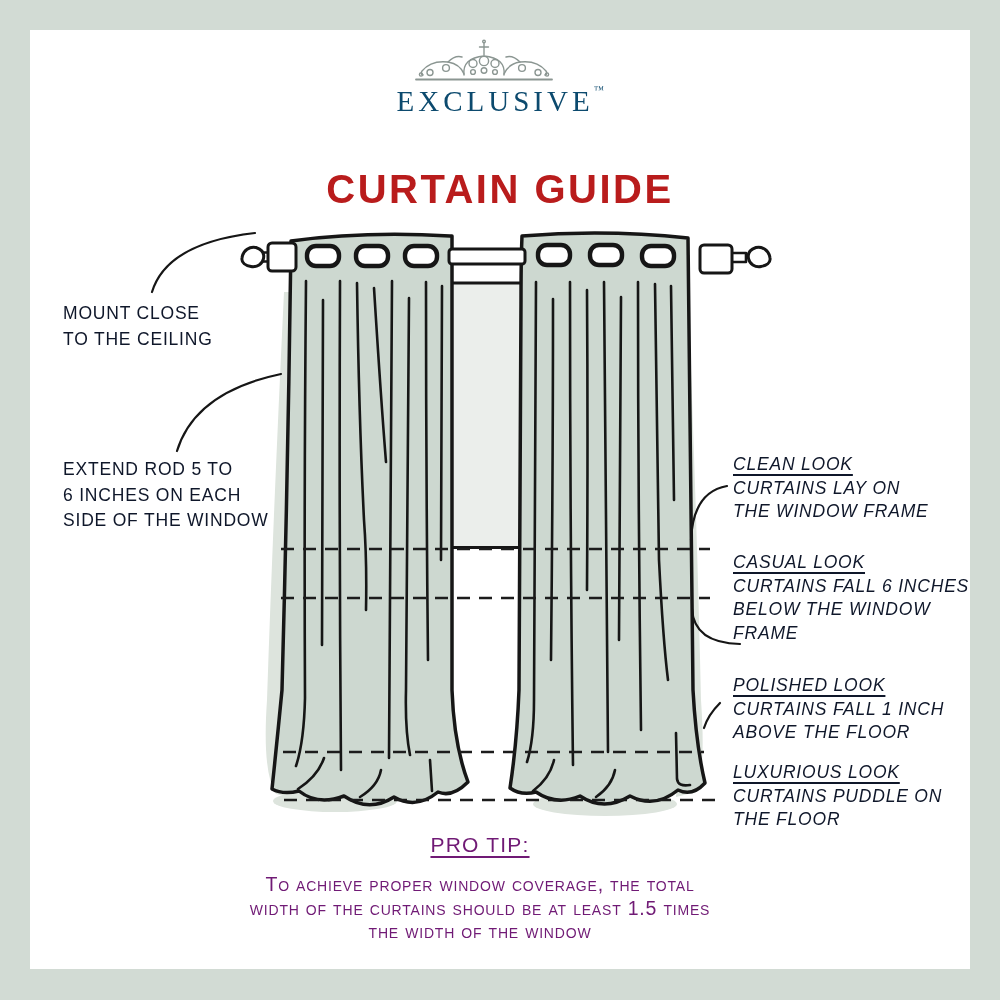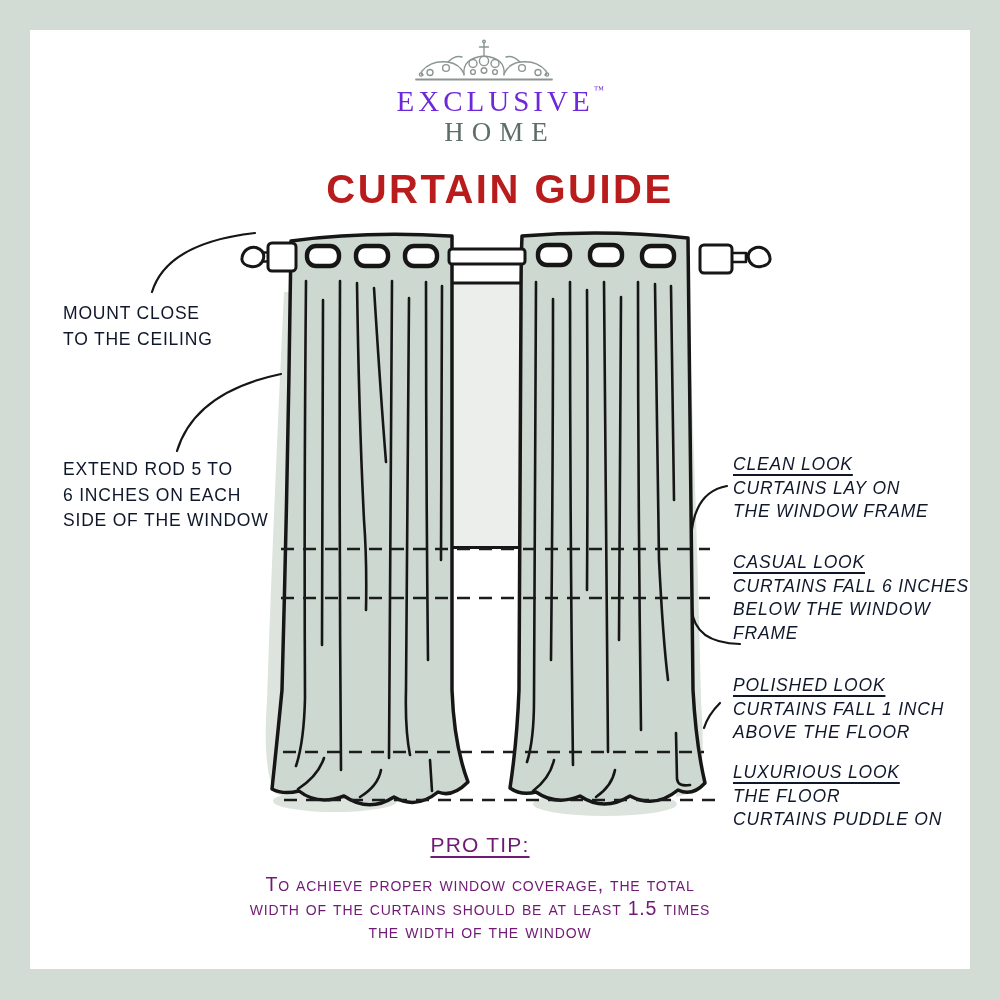--- a/index.html
+++ b/index.html
@@ -12,21 +12,21 @@
   }
   .sheet{
     position:absolute;left:30px;top:30px;right:30px;bottom:31px;
     background:#ffffff;
   }
   .art{position:absolute;left:0;top:0;width:1000px;height:1000px;}
   .txt{position:absolute;color:#1c1c1c;}
   .brand-line1{
     left:0;right:0;top:84px;text-align:center;
     font-family:"Liberation Serif", serif;
-    font-size:29px;letter-spacing:4px;color:#6d28d9;
+    font-size:29px;letter-spacing:4px;color:#0c4a6e;
   }
   .brand-tm{font-size:10px;vertical-align:18px;letter-spacing:0;}
   .brand-line2{
     left:0;right:0;top:117px;text-align:center;
     font-family:"Liberation Serif", serif;
     font-size:27px;letter-spacing:8px;color:#5b6e69;
   }
   .page-title{
     left:0;right:0;top:167px;text-align:center;
     font-weight:bold;font-size:40px;letter-spacing:2.5px;color:#b91c1c;
@@ -155,21 +155,20 @@
     <g stroke="#161616" stroke-width="2.2" fill="none" stroke-linecap="round">
       <path d="M 152,292 Q 167,243 255,233"></path>
       <path d="M 177,451 Q 195,392 281,374"></path>
       <path d="M 727,486 Q 693,492 691,540"></path>
       <path d="M 692,609 Q 694,643 740,644"></path>
       <path d="M 704,728 Q 708,715 720,703"></path>
     </g>
   </svg>
 
   <div class="txt brand-line1"><span>EXCLUSIVE</span><span class="brand-tm">™</span></div>
-  <div class="txt brand-line2">HOME</div>
 
   <div class="txt page-title">CURTAIN GUIDE</div>
 
   <div class="ann ann-left" style="left:63px;top:301px">
     <div>MOUNT CLOSE</div>
     <div>TO THE CEILING</div>
   </div>
   <div class="ann ann-left" style="left:63px;top:457px">
     <div>EXTEND ROD 5 TO</div>
     <div>6 INCHES ON EACH</div>
@@ -186,22 +185,22 @@
     <div>CURTAINS FALL 6 INCHES</div>
     <div>BELOW THE WINDOW FRAME</div>
   </div>
   <div class="ann ann-right" style="left:733px;top:674px">
     <div class="ann-h">POLISHED LOOK</div>
     <div>CURTAINS FALL 1 INCH</div>
     <div>ABOVE THE FLOOR</div>
   </div>
   <div class="ann ann-right" style="left:733px;top:761px">
     <div class="ann-h">LUXURIOUS LOOK</div>
+    <div>CURTAINS PUDDLE ON</div>
     <div>THE FLOOR</div>
-    <div>CURTAINS PUDDLE ON</div>
   </div>
 
   <div class="protip">
     <div class="protip-h">PRO TIP:</div>
     <div class="protip-body">
       <div>To achieve proper window coverage, the total</div>
       <div>width of the curtains should be at least 1.5 times</div>
       <div>the width of the window</div>
     </div>
   </div>

